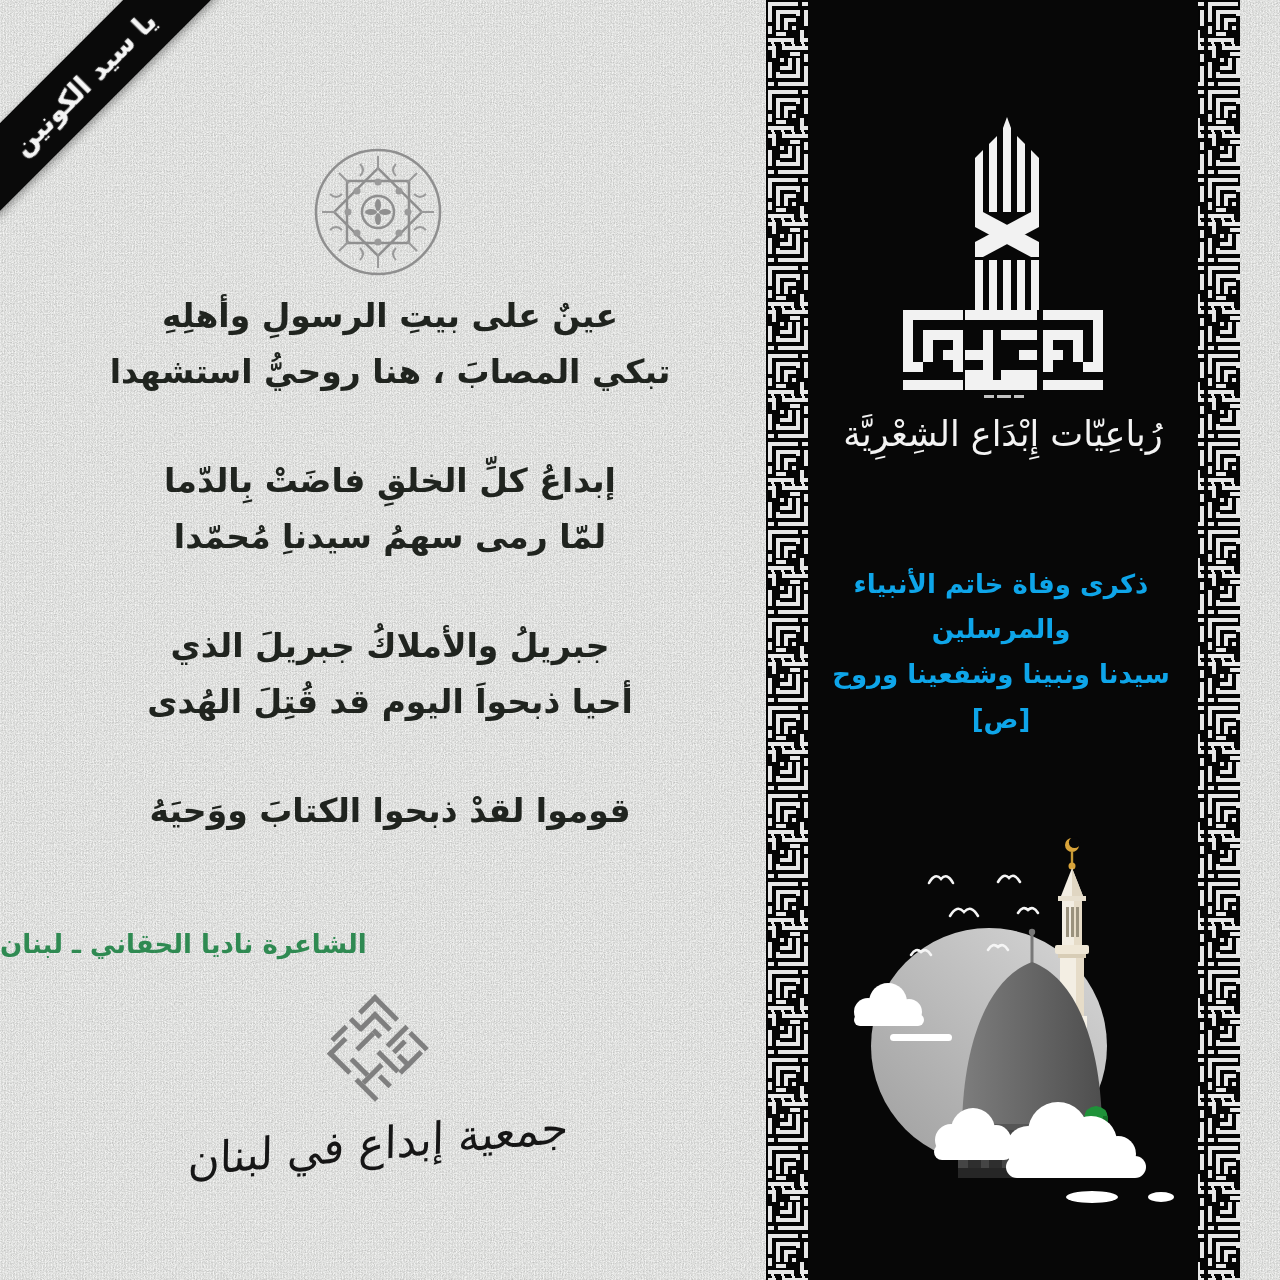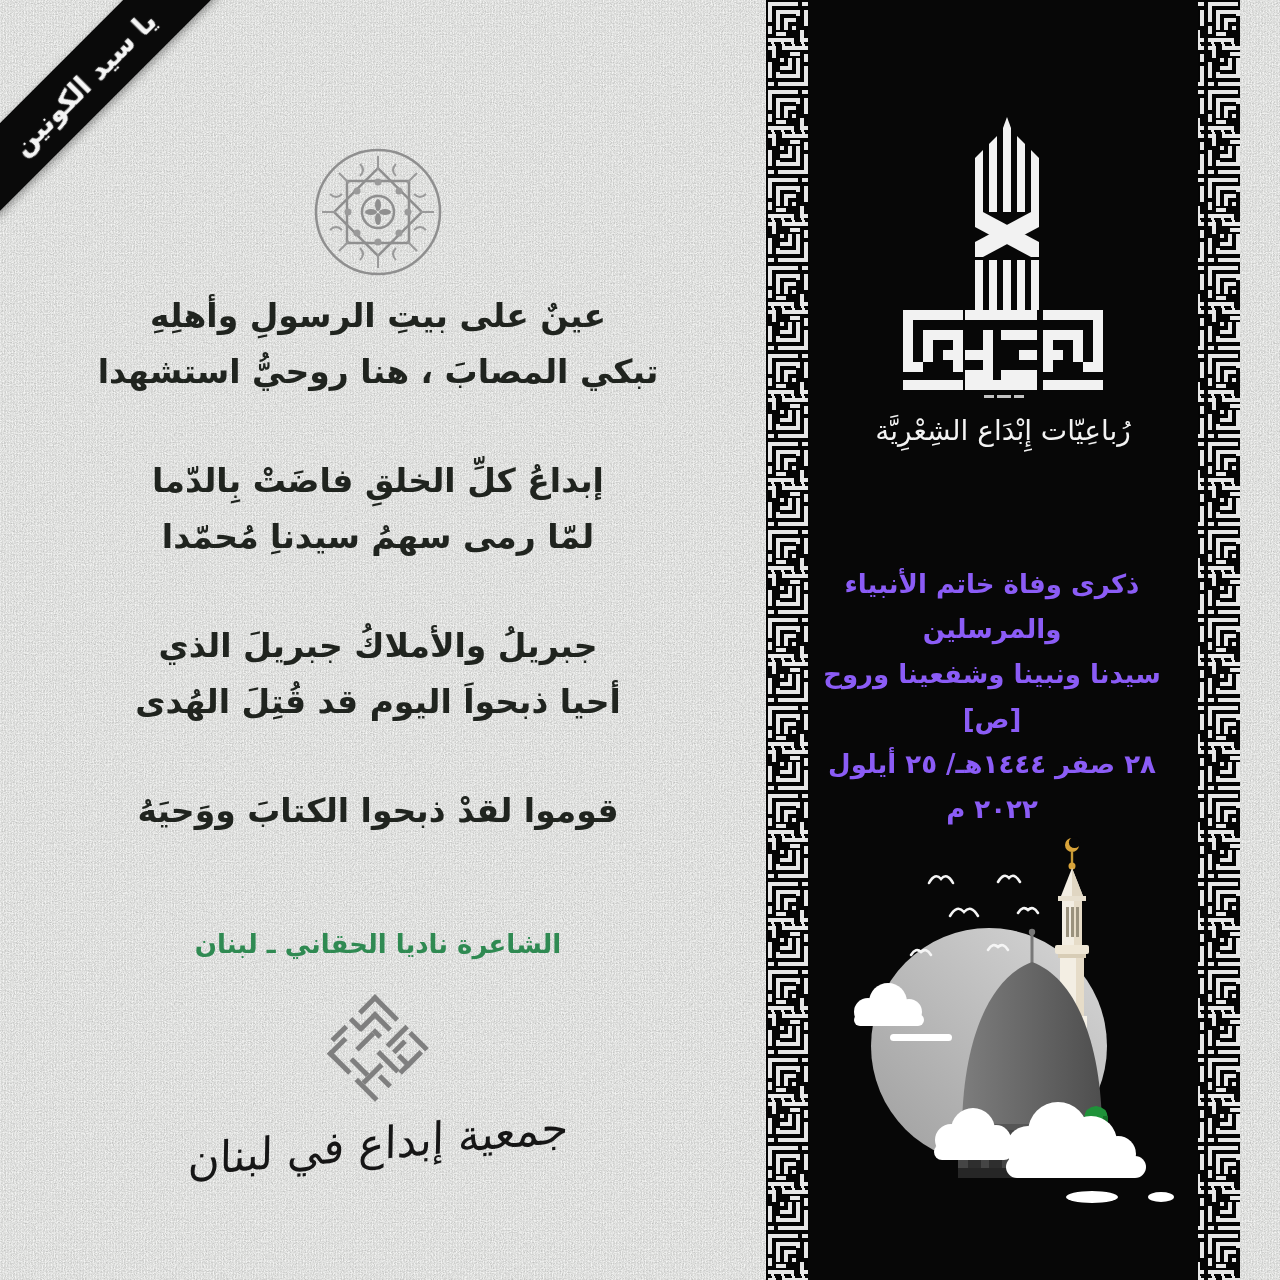--- a/index.html
+++ b/index.html
@@ -10,50 +10,50 @@
   .page{
     position:absolute;inset:0;width:1280px;height:1280px;
     background-color:#ecedeb;
     background-image:
       repeating-linear-gradient(90deg, rgba(255,255,255,.45) 0 1px, rgba(0,0,0,0) 1px 3px),
       repeating-linear-gradient(0deg, rgba(0,0,0,.02) 0 2px, rgba(0,0,0,0) 2px 4px);
   }
   .noise{position:absolute;left:0;top:0;}
   
   .medallion{position:absolute;left:310px;top:144px;}
-  .couplet{position:absolute;left:0;width:756px;text-align:center;direction:rtl;}
+  .couplet{position:absolute;left:0;width:756px;text-align:center;direction:rtl;padding-left:12px;}
   .couplet div{
     font-size:33px;font-weight:700;line-height:56px;color:#20241f;
     letter-spacing:0;
   }
   .c1{top:288px}.c2{top:453px}.c3{top:618px}.c4{top:783px}
   .credit{
-    position:absolute;left:0;top:929px;width:756px;text-align:center;direction:rtl;
+    position:absolute;left:0;top:929px;width:756px;text-align:left;direction:rtl;
     font-size:26px;font-weight:700;color:#2f8a52;
   }
   .stamp{position:absolute;left:313px;top:986px;}
   .signature{
     position:absolute;left:0;top:1118px;width:756px;text-align:center;direction:rtl;
     font-size:44px;color:#161616;
     transform:rotate(-5deg) skewX(-6deg);
   }
   
   .panel{
     position:absolute;left:766px;top:0;width:474px;height:1280px;
     background:#070707;
   }
   .panel-borders{position:absolute;left:0;top:0;}
   .kufic-logo{position:absolute;left:132px;top:112px;}
   .series-title{
     position:absolute;left:42px;top:414px;width:390px;text-align:center;direction:rtl;
-    font-size:28px;color:#f3f3f3;font-weight:400;letter-spacing:1px;
+    font-size:35px;color:#f3f3f3;font-weight:400;letter-spacing:1px;
   }
   .occasion{
-    position:absolute;left:31px;top:562px;width:390px;text-align:center;direction:rtl;
-    color:#8b5cf6;font-size:26px;font-weight:700;line-height:45px;
+    position:absolute;left:40px;top:562px;width:390px;text-align:center;direction:rtl;
+    color:#0ea5e9;font-size:26px;font-weight:700;line-height:45px;
   }
   .mosque{position:absolute;left:0;top:720px;}
   
   .ribbon{
     position:absolute;left:-96px;top:52px;width:360px;height:62px;
     background:#0a0a0a;transform:rotate(-45deg);
     display:flex;align-items:center;justify-content:center;
     filter:drop-shadow(0 3px 4px rgba(0,0,0,.35));
   }
   .ribbon span{
@@ -229,21 +229,20 @@
         <rect x="99" y="283" width="14" height="3" opacity="0.8"></rect>
         <rect x="116" y="283" width="10" height="3" opacity="0.8"></rect>
       </g>
     </svg>
 
     <div class="series-title">رُباعِيّات إِبْدَاع الشِعْرِيَّة</div>
 
     <div class="occasion">
       <div>ذكرى وفاة خاتم الأنبياء والمرسلين</div>
       <div>سيدنا ونبينا وشفعينا وروح [ص]</div>
-      <div>٢٨ صفر ١٤٤٤هـ/ ٢٥ أيلول ٢٠٢٢ م</div>
     </div>
 
     <svg class="mosque" width="474" height="560" viewBox="0 0 474 560">
       <defs>
         <linearGradient id="moonG" x1="1" y1="0" x2="0" y2="1">
           <stop offset="0" stop-color="#d8d8d8"></stop>
           <stop offset="1" stop-color="#9e9e9e"></stop>
         </linearGradient>
         <linearGradient id="domeG" x1="0" y1="0" x2="1" y2="0">
           <stop offset="0" stop-color="#7d7d7d"></stop>

